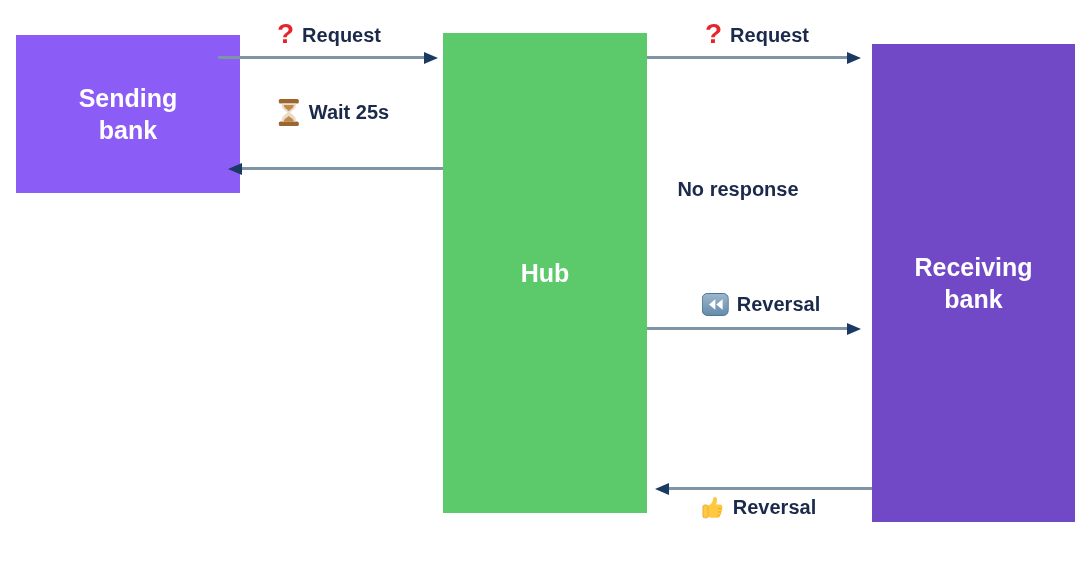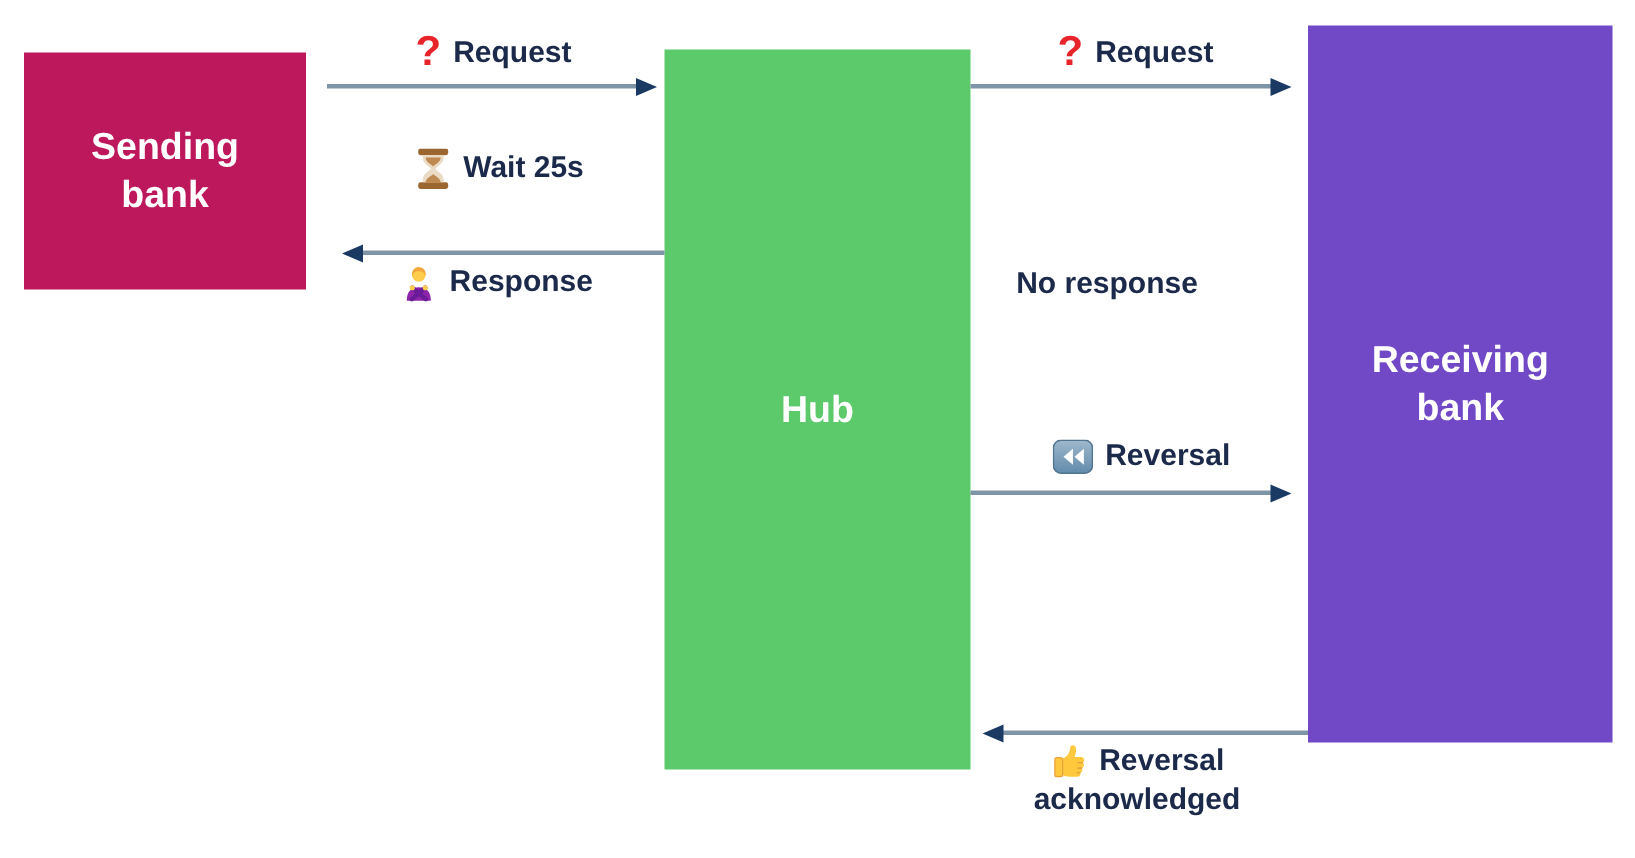--- a/index.html
+++ b/index.html
@@ -1,23 +1,23 @@
 <!DOCTYPE html>
 <html><head>
 <meta charset="utf-8">
 <style>
   html,body{margin:0;padding:0;background:#ffffff;}
   body{font-family:"Liberation Sans","DejaVu Sans",sans-serif;}
   #canvas{position:relative;width:1090px;height:572px;background:#ffffff;overflow:hidden;}
 
   .node{position:absolute;display:flex;align-items:center;justify-content:center;}
   .node .node-label{color:#ffffff;font-weight:700;font-size:25px;line-height:1.3;text-align:center;width:150px;}
-  #node-sending{left:16px;top:35px;width:188px;height:158px;background:#be185d;}
+  #node-sending{left:16px;top:35px;width:224px;height:158px;background:#8b5cf6;}
   #node-hub{left:443px;top:33px;width:204px;height:480px;background:#5CC96B;}
-  #node-receiving{left:872px;top:17px;width:203px;height:478px;background:#7148C6;}
+  #node-receiving{left:872px;top:44px;width:203px;height:478px;background:#7148C6;}
 
   .arrow{position:absolute;height:3px;background:#7E94A7;}
   .arrow .head-right{position:absolute;right:-13px;top:-4.5px;width:0;height:0;
     border-top:6px solid transparent;border-bottom:6px solid transparent;border-left:14px solid #1A3A64;}
   .arrow .head-left{position:absolute;left:-13px;top:-4.5px;width:0;height:0;
     border-top:6px solid transparent;border-bottom:6px solid transparent;border-right:14px solid #1A3A64;}
 
   #arrow-request-left{left:218px;top:56px;width:207px;}
   #arrow-response{left:241px;top:167px;width:202px;}
   #arrow-request-right{left:647px;top:56px;width:201px;}
@@ -81,33 +81,20 @@
         <rect x="2" y="0" width="20" height="4.5" rx="1.6" fill="#9C6631"></rect>
         <rect x="2" y="22.5" width="20" height="4.5" rx="1.6" fill="#9C6631"></rect>
         <path d="M5 4.5 h14 v1.5 c0 4.2 -4.2 5.6 -5.6 7.5 c1.4 1.9 5.6 3.3 5.6 7.5 v1.5 h-14 v-1.5 c0 -4.2 4.2 -5.6 5.6 -7.5 c-1.4 -1.9 -5.6 -3.3 -5.6 -7.5 Z" fill="#EADBC4"></path>
         <path d="M7 6 h10 c0 3.2 -3.6 4.4 -5 6 c-1.4 -1.6 -5 -2.8 -5 -6 Z" fill="#BE8A52"></path>
         <path d="M12 17 c1.4 1.7 5 2.6 5 5.8 h-10 c0 -3.2 3.6 -4.1 5 -5.8 Z" fill="#BE8A52"></path>
       </svg>
     </span>
     <span>Wait 25s</span>
   </div>
 
-  <div class="flow-label" id="label-response">
-    <span>
-      <svg class="icon-svg" width="25" height="25" viewBox="0 0 25 25">
-        <circle cx="12.5" cy="7.2" r="4.6" fill="#FFCC4D"></circle>
-        <path d="M7.9 6.6 a4.6 4.6 0 0 1 9.2 0 q0 1.2 -0.7 1.2 q0.2 -3 -3.9 -3 q-4.1 0 -3.9 3 q-0.7 0 -0.7 -1.2 Z" fill="#F4A83B"></path>
-        <path d="M4.5 24.5 q0 -9 8 -9 q8 0 8 9 Z" fill="#8E24AA"></path>
-        <path d="M8.2 15.8 L17.2 23.6 M16.8 15.8 L7.8 23.6" stroke="#6A1B9A" stroke-width="3" stroke-linecap="round" fill="none"></path>
-        <circle cx="8.2" cy="15.8" r="1.7" fill="#FFCC4D"></circle>
-        <circle cx="16.8" cy="15.8" r="1.7" fill="#FFCC4D"></circle>
-      </svg>
-    </span>
-    <span>Response</span>
-  </div>
 
   <div class="flow-label" id="label-request-right">
     <span class="q-icon">?</span>
     <span>Request</span>
   </div>
 
   <div class="flow-label" id="label-no-response">
     <span>No response</span>
   </div>
 
@@ -132,16 +119,15 @@
     <span class="row">
       <span>
         <svg class="icon-svg" width="25" height="25" viewBox="0 0 24 24">
           <path fill="#FFC83D" d="M8 10.2 C11 9.2 12.5 6.6 12.8 3.7 C12.9 2.4 13.6 1.8 14.5 1.8 C15.8 1.8 16.6 3 16.6 4.8 C16.6 6.3 16.2 7.9 15.6 9.2 L19.6 9.2 C20.9 9.2 21.8 10 21.8 11.2 C21.8 11.9 21.5 12.5 21 12.9 C21.4 13.3 21.6 13.8 21.6 14.4 C21.6 15.3 21.1 16 20.4 16.4 C20.6 16.7 20.7 17.1 20.7 17.5 C20.7 18.4 20.1 19.1 19.3 19.4 C19.4 19.6 19.4 19.8 19.4 20 C19.4 21.1 18.5 21.9 17.3 21.9 L12.5 21.9 C10.7 21.9 9.3 21.4 8 20.8 Z"></path>
           <path d="M21 12.9 L17.5 12.9 M20.4 16.4 L17.5 16.4 M19.3 19.4 L17 19.4" stroke="#E8A33D" stroke-width="1" fill="none"></path>
           <rect x="3" y="9.6" width="5" height="12.3" rx="1.5" fill="#FFC83D" stroke="#E8A33D" stroke-width="0.8"></rect>
         </svg>
       </span>
       <span>Reversal</span>
     </span>
-    <span>acknowledged</span>
   </div>
 
 </div>
 
 </body></html>

